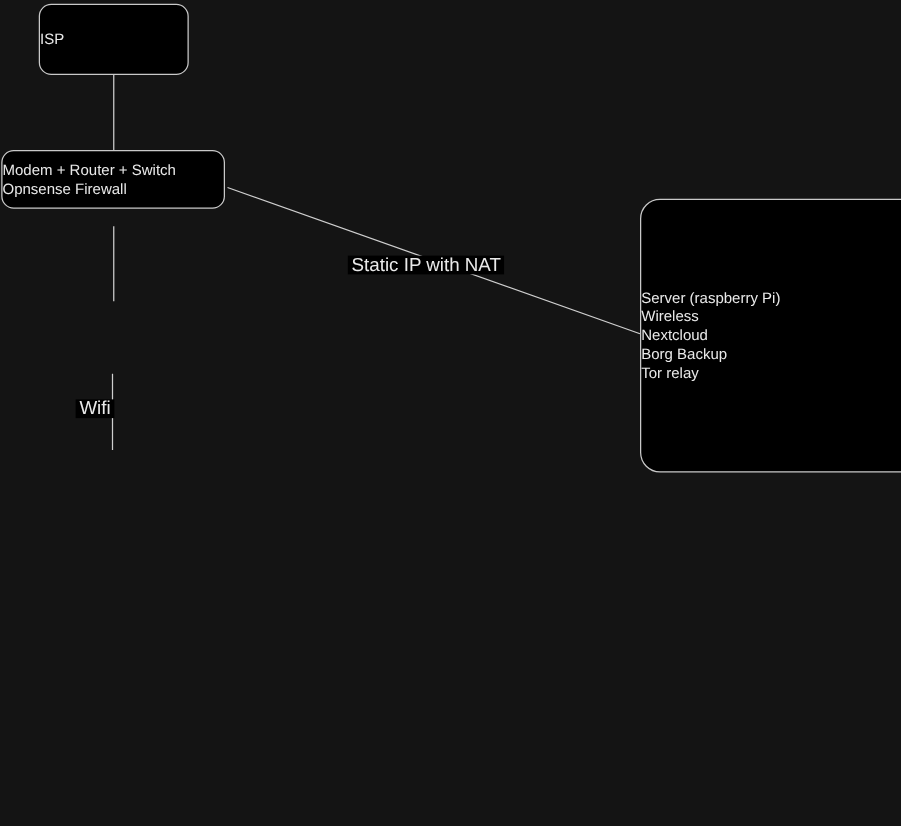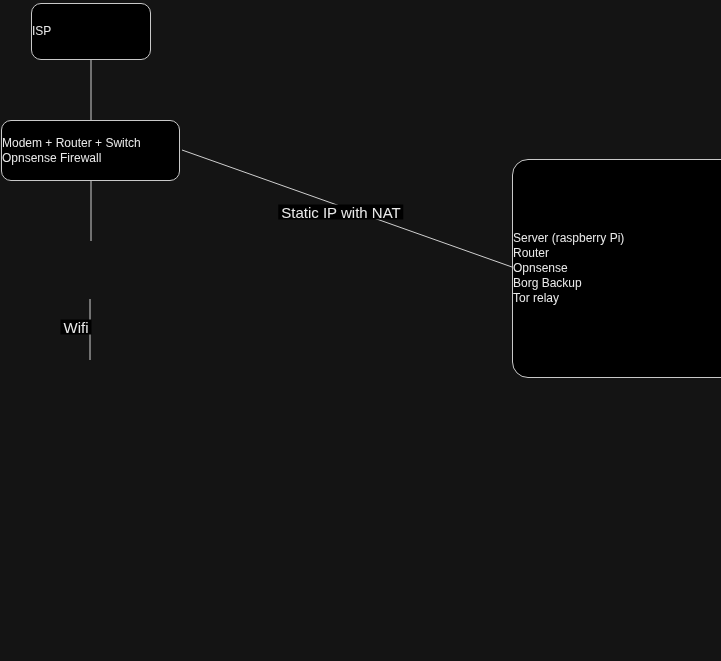--- a/index.html
+++ b/index.html
@@ -42,21 +42,21 @@
   #node-isp {
     left: 31px;
     top: 3px;
     width: 120px;
     height: 57px;
   }
   #node-modem {
     left: 1px;
     top: 120px;
     width: 179px;
-    height: 61px;
+    height: 47px;
   }
   #node-wap {
     left: 31px;
     top: 241px;
     width: 120px;
     height: 58px;
     padding: 0 10px;
   }
   #node-devices {
     left: 0px;
@@ -113,22 +113,22 @@
 
   <div id="node-modem" class="node rounded">
     <span class="node-line">Modem + Router + Switch</span>
     <span class="node-line">Opnsense Firewall</span>
   </div>
 
 
 
   <div id="node-server" class="node">
     <span class="node-line">Server (raspberry Pi)</span>
-    <span class="node-line">Router</span>
-    <span class="node-line">Opnsense</span>
+    <span class="node-line">Wireless</span>
+    <span class="node-line">Nextcloud</span>
     <span class="node-line">Borg Backup</span>
     <span class="node-line">Tor relay</span>
   </div>
 
   <div id="edge-label-static-ip" class="edge-label">Static IP with NAT</div>
 
   <div id="edge-label-wifi" class="edge-label">Wifi</div>
 
 </div>
 

